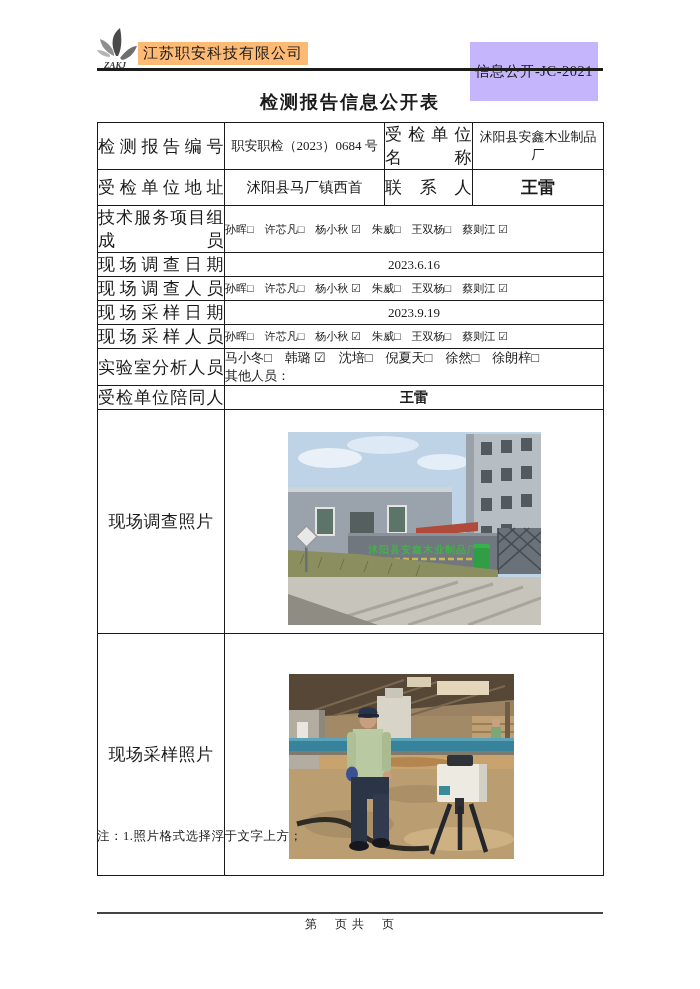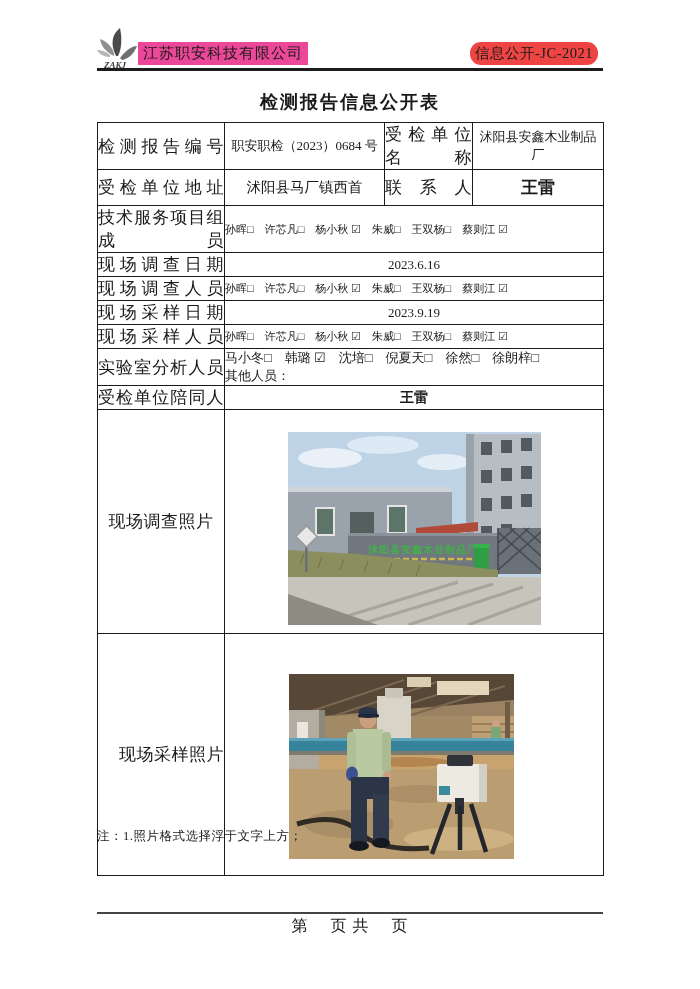--- a/index.html
+++ b/index.html
@@ -1,23 +1,23 @@
 <!DOCTYPE html>
 <html><head>
 <meta charset="utf-8">
 <style>
   html,body{margin:0;padding:0;background:#ffffff;}
   .page{position:relative;width:700px;height:989px;background:#fff;overflow:hidden;
         font-family:"Liberation Serif","DejaVu Serif",serif;color:#1a1a1a;}
   
   .logo{position:absolute;left:96px;top:26px;width:42px;height:46px;}
   .company{position:absolute;left:138px;top:42px;font-size:15px;letter-spacing:1px;
-           background:#ec4899;padding:2px 5px;}
+           background:#fdba74;padding:2px 5px;}
   .doccode{position:absolute;left:470px;top:42px;font-size:14.5px;letter-spacing:.5px;
-           background:#ef4444;padding:2px 5px;border-radius:11px;}
+           background:#c4b5fd;padding:20px 5px;}
   .headrule{position:absolute;left:97px;top:68px;width:506px;height:3px;background:#1c1c1c;}
   
   .title{position:absolute;left:97px;top:90px;width:506px;text-align:center;
          font-size:18px;font-weight:bold;letter-spacing:2px;}
   
   table.form{position:absolute;left:97px;top:122px;width:506px;border-collapse:collapse;
              table-layout:fixed;font-size:13px;}
   table.form td{border:1.6px solid #1a1a1a;padding:0;vertical-align:middle;overflow:hidden;}
   td.lbl{text-align:justify;text-align-last:justify;padding:0 7px;font-size:17px;letter-spacing:.5px;}
   td.ctr{text-align:center;}
@@ -26,21 +26,21 @@
   .v-addr{font-size:14.5px;}
   .v-contact{font-size:17px;font-weight:bold;}
   .v-escort{font-size:14px;font-weight:bold;}
   .labcell{padding:2px 6px;line-height:1.35;}
   .photo-cell{text-align:center;vertical-align:top;}
   .photo-wrap1{margin-top:17px;display:inline-block;line-height:0;}
   .photo-wrap2{margin-top:28px;display:inline-block;line-height:0;}
   
   .note{position:absolute;left:97px;top:828px;font-size:12.5px;letter-spacing:.5px;}
   .footrule{position:absolute;left:97px;top:912px;width:506px;height:1.5px;background:#444;}
-  .pagenum{position:absolute;left:97px;top:916px;width:506px;text-align:center;font-size:16px;letter-spacing:1px;}
+  .pagenum{position:absolute;left:97px;top:916px;width:506px;text-align:center;font-size:12px;letter-spacing:1px;}
 </style>
 </head>
 <body>
 
 <div class="page">
 
   <svg class="logo" viewBox="0 0 42 46">
     <path d="M20 30 C14 18 16 8 24 2 C26 12 26 22 22 30 Z" fill="#4a4a4a"></path>
     <path d="M24 32 C30 24 36 20 41 20 C38 28 32 33 26 34 Z" fill="#6f6f6f"></path>
     <path d="M18 30 C10 26 5 20 4 13 C12 16 17 22 18 28 Z" fill="#8f8f8f"></path>
@@ -178,21 +178,21 @@
           <polygon points="0,162 90,193 0,193" fill="#8f8c83"></polygon>
 
           <rect x="17" y="108" width="2.5" height="32" fill="#6a6f74"></rect>
           <rect x="11" y="97" width="15" height="15" transform="rotate(45 18.5 104.5)" fill="#e8e8e8" stroke="#9a9a9a" stroke-width="1.5"></rect>
         </svg>
         </span>
       </td>
     </tr>
 
     <tr style="height:242px">
-      <td class="lbl" style="text-align-last:auto;text-align:right">现场采样照片</td>
+      <td class="lbl" style="text-align-last:auto;text-align:center">现场采样照片</td>
       <td class="photo-cell" colspan="3">
         <span class="photo-wrap2" style="margin-right:26px">
         <svg width="225" height="185" viewBox="0 0 225 185">
           <rect x="0" y="0" width="225" height="185" fill="#9b8263"></rect>
 
           <polygon points="0,0 225,0 225,26 0,45" fill="#564736"></polygon>
           <g stroke="#7a6750" stroke-width="2">
             <line x1="5" y1="43" x2="115" y2="6"></line>
                   <line x1="38" y1="44" x2="148" y2="8"></line>
             <line x1="72" y1="45" x2="182" y2="10"></line>

